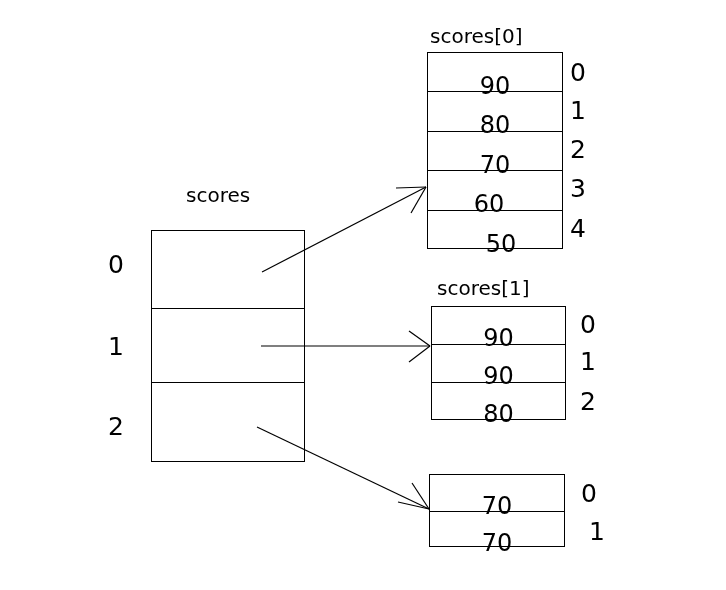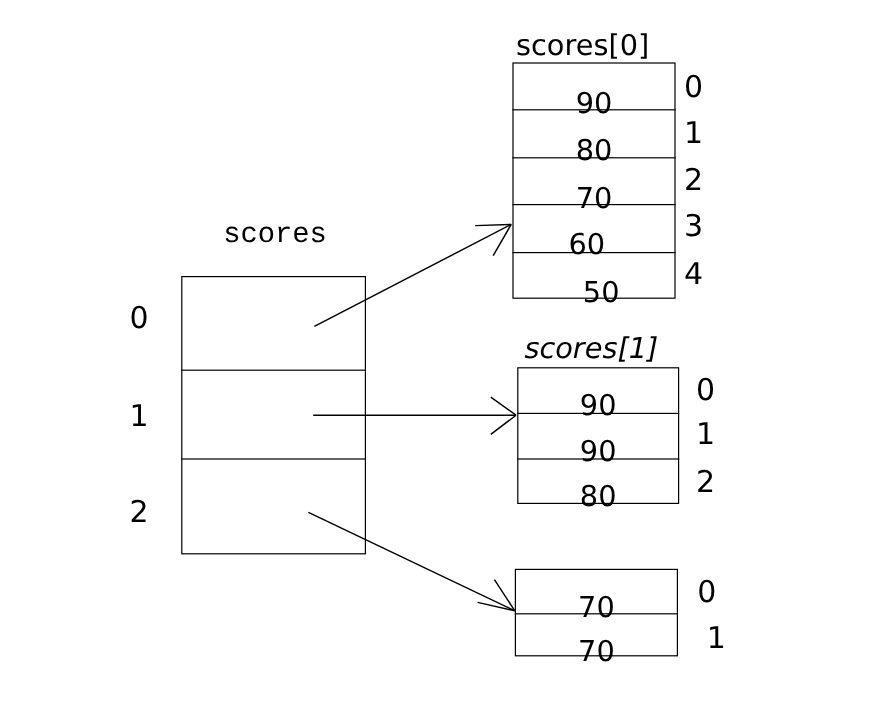--- a/index.html
+++ b/index.html
@@ -23,21 +23,21 @@
     height: 590px;
     pointer-events: none;
   }
   .label {
     position: absolute;
     color: #000000;
     white-space: nowrap;
     line-height: 1;
   }
   .array-title {
-    font-size: 24px;
+    font-size: 20px;
   }
   .index-label {
     font-size: 25px;
   }
   .cell-value {
     position: absolute;
     font-size: 24px;
     color: #000000;
     text-align: center;
     line-height: 1;
@@ -74,21 +74,21 @@
       <line x1="430" y1="346" x2="409" y2="362" stroke="#000000" stroke-width="1.2"></line>
     </g>
 
     <g>
       <line x1="257" y1="427" x2="429" y2="509" stroke="#000000" stroke-width="1.2"></line>
       <line x1="429" y1="509" x2="412" y2="483" stroke="#000000" stroke-width="1.2"></line>
       <line x1="429" y1="509" x2="398" y2="502" stroke="#000000" stroke-width="1.2"></line>
     </g>
   </svg>
 
-  <div class="label array-title" style="left:186px; top:185px;font-family:Liberation Mono, monospace;">scores</div>
+  <div class="label array-title" style="left:186px; top:185px;">scores</div>
 
   <div class="box" style="left:151px; top:230px; width:154px; height:232px;"></div>
 
   <div class="row-divider" style="left:151px; top:308px; width:154px;"></div>
   <div class="row-divider" style="left:151px; top:382px; width:154px;"></div>
 
   <div class="label index-label" style="left:108px; top:252px;">0</div>
   <div class="label index-label" style="left:108px; top:334px;">1</div>
   <div class="label index-label" style="left:108px; top:414px;">2</div>
 
@@ -110,21 +110,21 @@
   <div class="cell-value" style="left:427px; top:141px; width:136px;">70</div>
   <div class="cell-value" style="left:427px; top:180px; width:124px;">60</div>
   <div class="cell-value" style="left:427px; top:220px; width:148px;">50</div>
 
   <div class="label index-label" style="left:570px; top:60px;">0</div>
   <div class="label index-label" style="left:570px; top:98px;">1</div>
   <div class="label index-label" style="left:570px; top:137px;">2</div>
   <div class="label index-label" style="left:570px; top:176px;">3</div>
   <div class="label index-label" style="left:570px; top:216px;">4</div>
 
-  <div class="label array-title" style="left:437px; top:278px;font-style:italic;">scores[1]</div>
+  <div class="label array-title" style="left:437px; top:278px;">scores[1]</div>
 
   <div class="box" style="left:431px; top:306px; width:135px; height:114px;"></div>
 
   <div class="row-divider" style="left:431px; top:344px; width:135px;"></div>
   <div class="row-divider" style="left:431px; top:382px; width:135px;"></div>
 
   <div class="cell-value" style="left:431px; top:314px; width:135px;">90</div>
   <div class="cell-value" style="left:431px; top:352px; width:135px;">90</div>
   <div class="cell-value" style="left:431px; top:390px; width:135px;">80</div>
 

